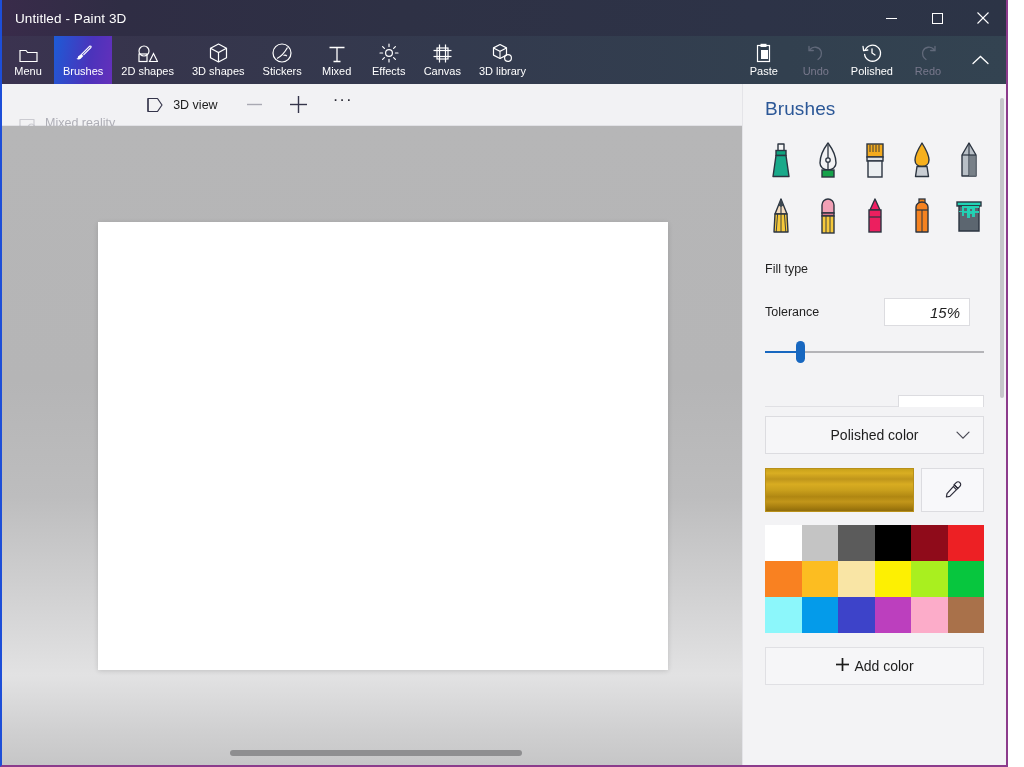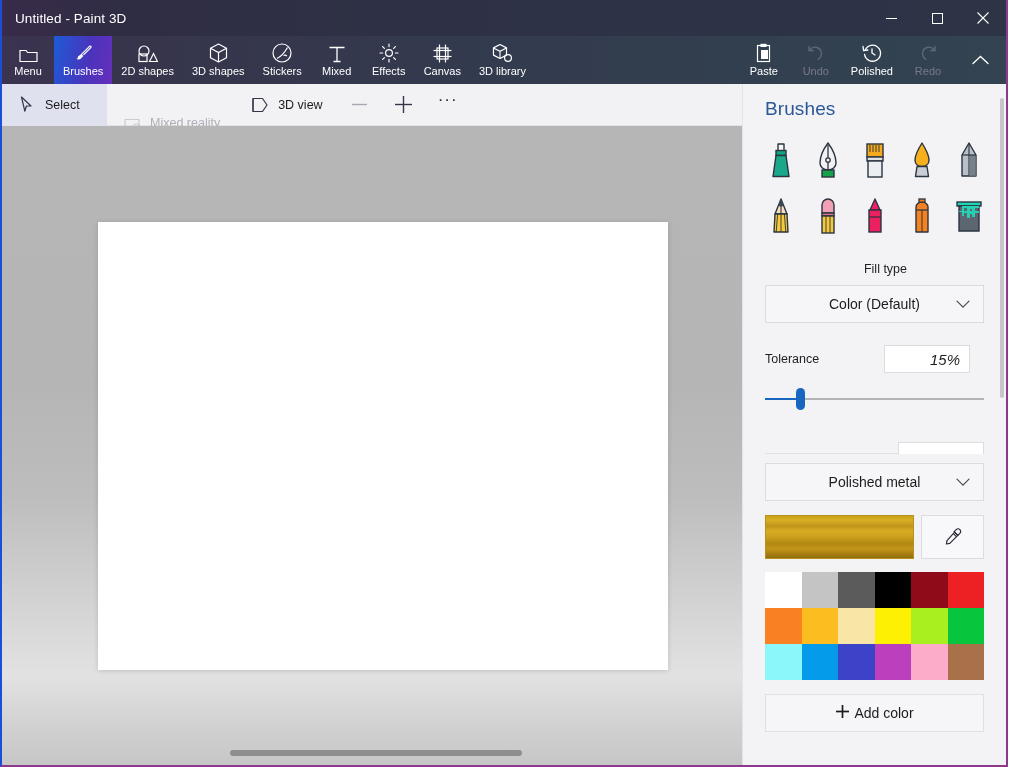--- a/index.html
+++ b/index.html
@@ -107,21 +107,21 @@
   .brush-grid {
     display: grid; grid-template-columns: repeat(5, 1fr);
     padding: 14px 14px 0 14px; row-gap: 2px;
   }
   .brush-cell {
     height: 54px; display: flex; align-items: center; justify-content: center;
     border-radius: 2px;
   }
 
   .lbl { font-size: 12.5px; color: #1f1f1f; }
-  .fill-label { padding: 18px 0 0 22px; text-align: center; }
+  .fill-label { padding: 18px 0 0 22px; }
 
   .combo {
     margin: 9px 22px 0 22px; height: 38px; background: #f6f6f8;
     border: 1px solid #dcdce0; display: flex; align-items: center; justify-content: center;
     position: relative; font-size: 14px; color: #1c1c1c;
   }
   .combo .chev { position: absolute; right: 13px; top: 50%; transform: translateY(-50%); }
 
   .tol-row {
     display: flex; align-items: center; justify-content: space-between;
@@ -356,28 +356,20 @@
 
     <div class="rb-collapse">
       <svg width="17" height="10" viewBox="0 0 17 10">
           <path d="M1 8.5L8.5 1.5 16 8.5" fill="none" stroke="#fff" stroke-width="1.3" stroke-linecap="round"></path>
         </svg>
     </div>
   </div>
 
   <div class="subbar">
 
-    <div class="sb active">
-      <span class="sb-icon">
-        <svg width="13" height="17" viewBox="0 0 13 17">
-            <path d="M1.5 1l9.5 9h-4.6l-1.6 5.2z" fill="none" stroke="#35354a" stroke-width="1.2" stroke-linejoin="round"></path>
-          </svg>
-      </span>
-      <span>Select</span>
-    </div>
 
 
 
     <div class="sb disabled">
       <span class="sb-icon">
         <svg width="18" height="16" viewBox="0 0 18 16">
             <path d="M2 4.5h14v7H2z" fill="none" stroke="#8d8d99" stroke-width="1.2" stroke-linejoin="round"></path>
             <circle cx="13.5" cy="12" r="3" fill="none" stroke="#8d8d99" stroke-width="1.2"></circle>
           </svg>
       </span>
@@ -510,47 +502,39 @@
           <rect x="3" y="5" width="24" height="4" fill="#22d3b4" stroke="#2b3440" stroke-width="1.4"></rect>
           <path d="M5 9h20v25H5z" fill="#5c6670" stroke="#2b3440" stroke-width="1.4"></path>
           <path d="M5 9h3v6h2v-4h3v7h3v-6h2v4h3v-5h4v-2z" fill="#22d3b4"></path>
           <path d="M5 15h3v4h2v-3h3v5h3v-4h2v3h3v-4h4v-2H5z" fill="#22d3b4" opacity=".95"></path>
         </svg>
       </div>
     </div>
 
     <div class="lbl fill-label">Fill type</div>
 
-    <div class="combo">
-      <span>Color (Default)</span>
-      <span class="chev">
-        <svg width="14" height="9" viewBox="0 0 14 9">
-            <path d="M1 1.2L7 7.2 13 1.2" fill="none" stroke="#4a4a55" stroke-width="1.2" stroke-linecap="round"></path>
-          </svg>
-      </span>
-    </div>
 
     <div class="tol-row">
       <span class="lbl">Tolerance</span>
       <span class="tol-box">15%</span>
     </div>
 
     <div class="slider">
       <span class="track"></span>
       <span class="fill"></span>
       <span class="thumb"></span>
     </div>
 
     <div class="ghost-row">
       <span class="gline"></span>
       <span class="gbox"></span>
     </div>
 
     <div class="combo">
-      <span>Polished metal</span>
+      <span>Polished color</span>
       <span class="chev">
         <svg width="14" height="9" viewBox="0 0 14 9">
             <path d="M1 1.2L7 7.2 13 1.2" fill="none" stroke="#4a4a55" stroke-width="1.2" stroke-linecap="round"></path>
           </svg>
       </span>
     </div>
 
     <div class="mat-row">
       <span class="mat-swatch"></span>
       <span class="mat-pick">

